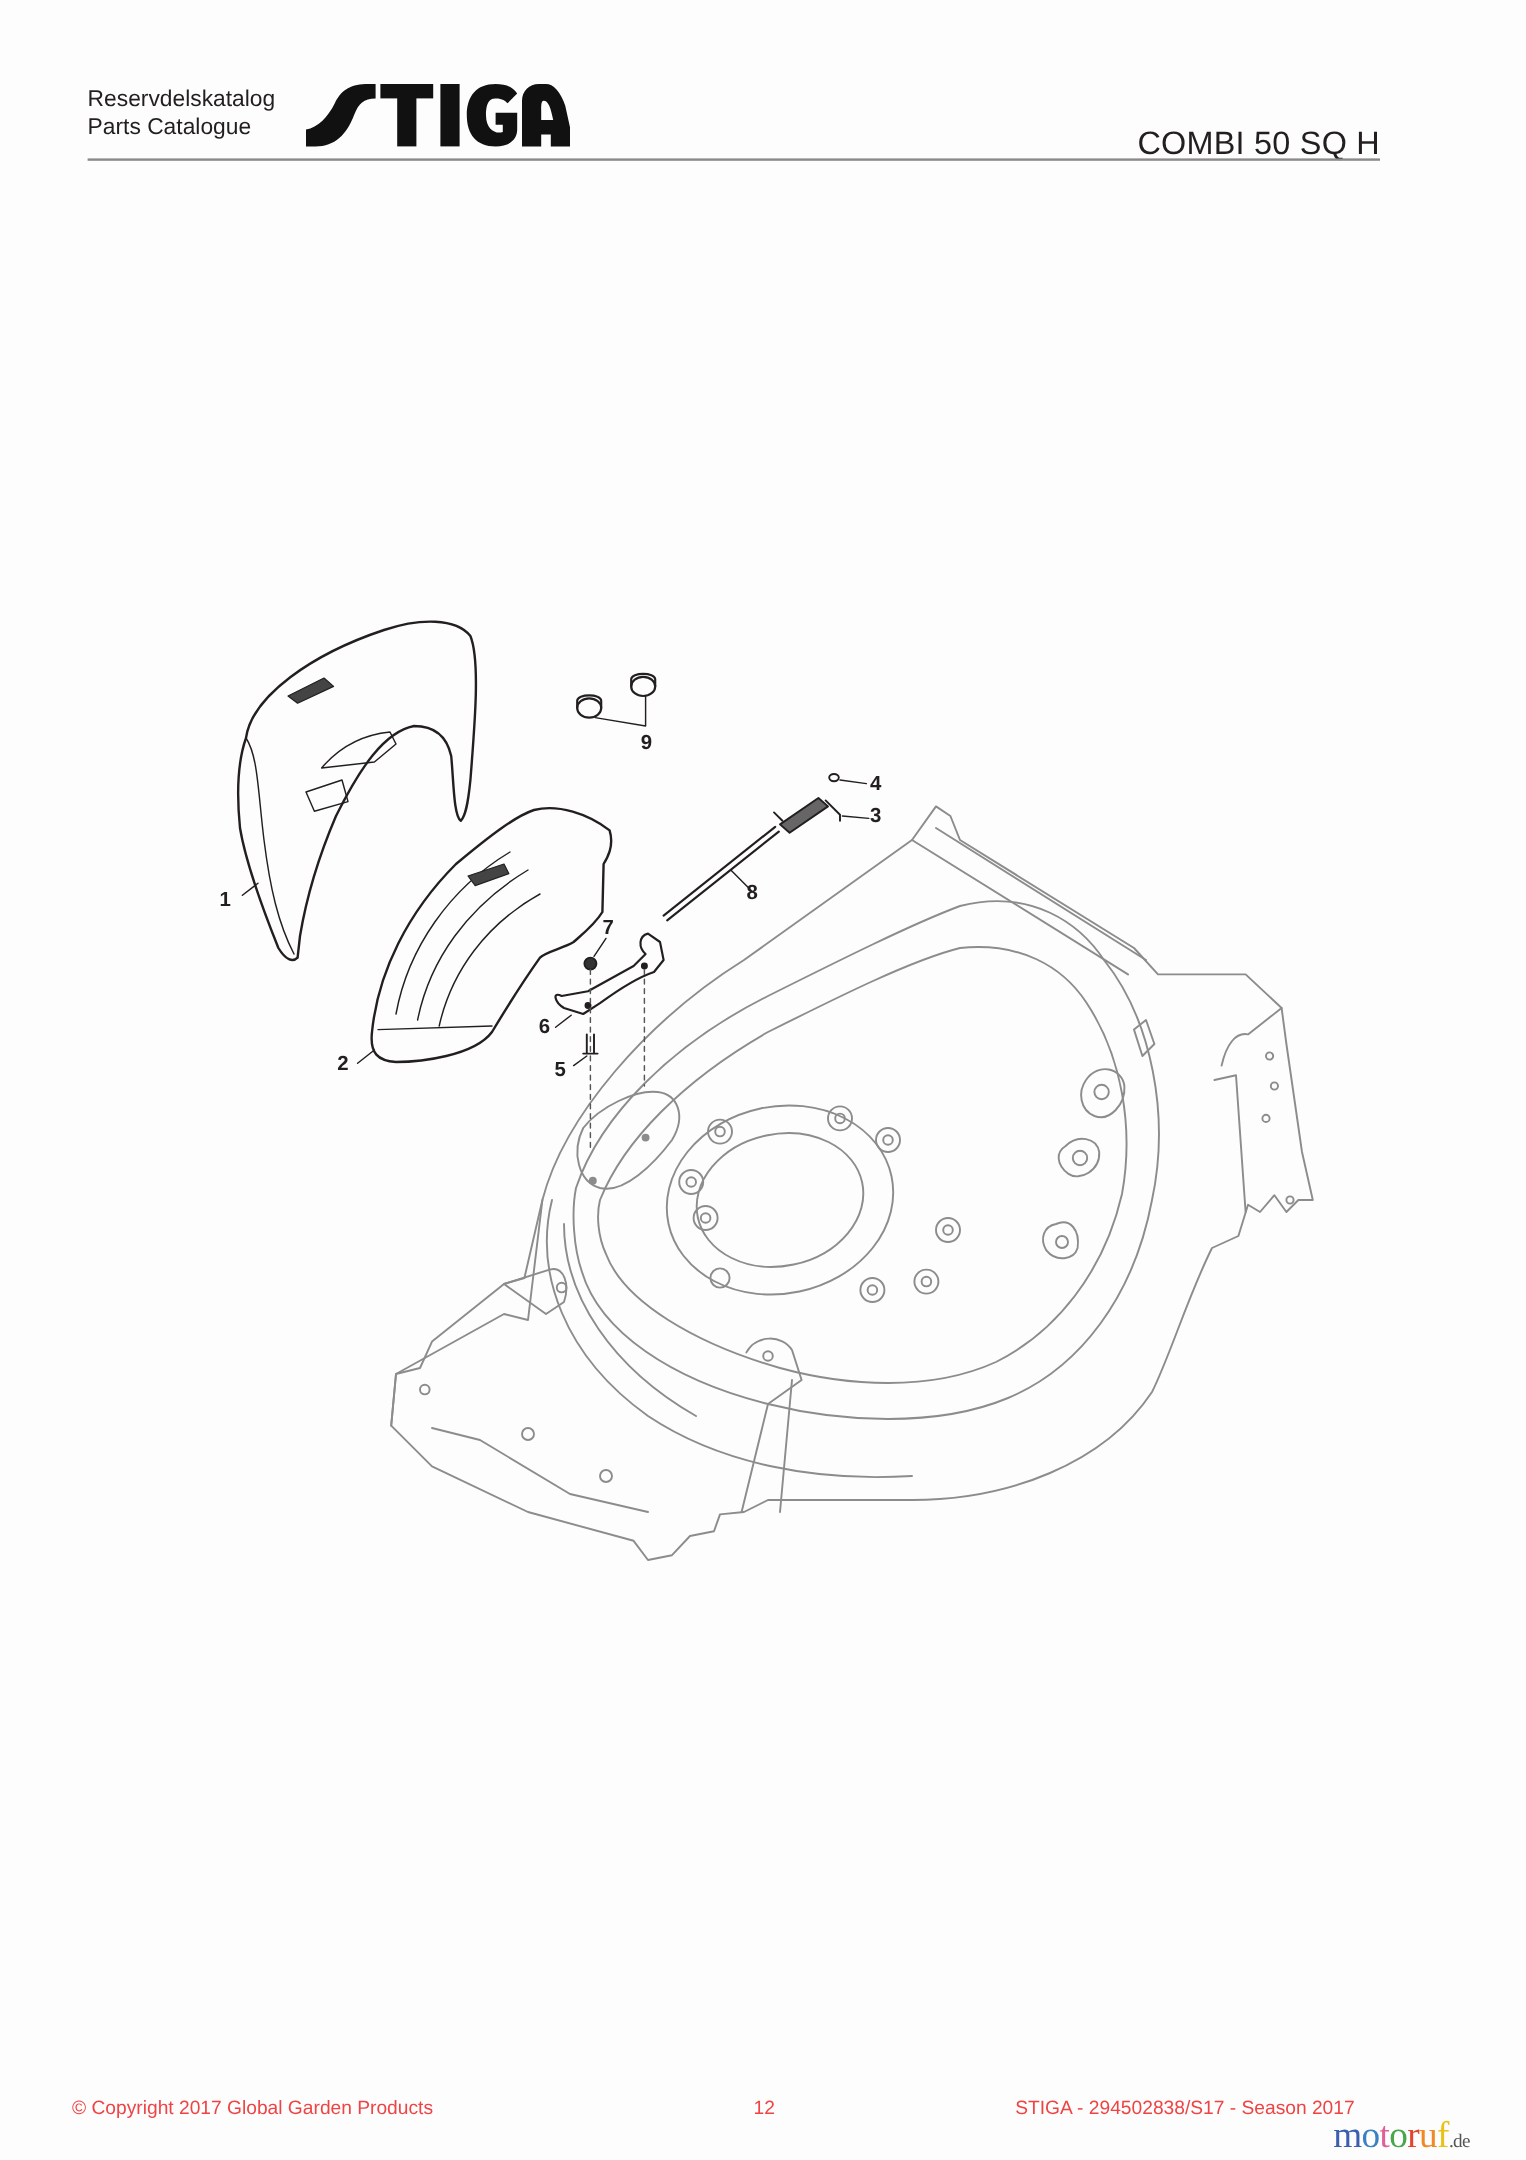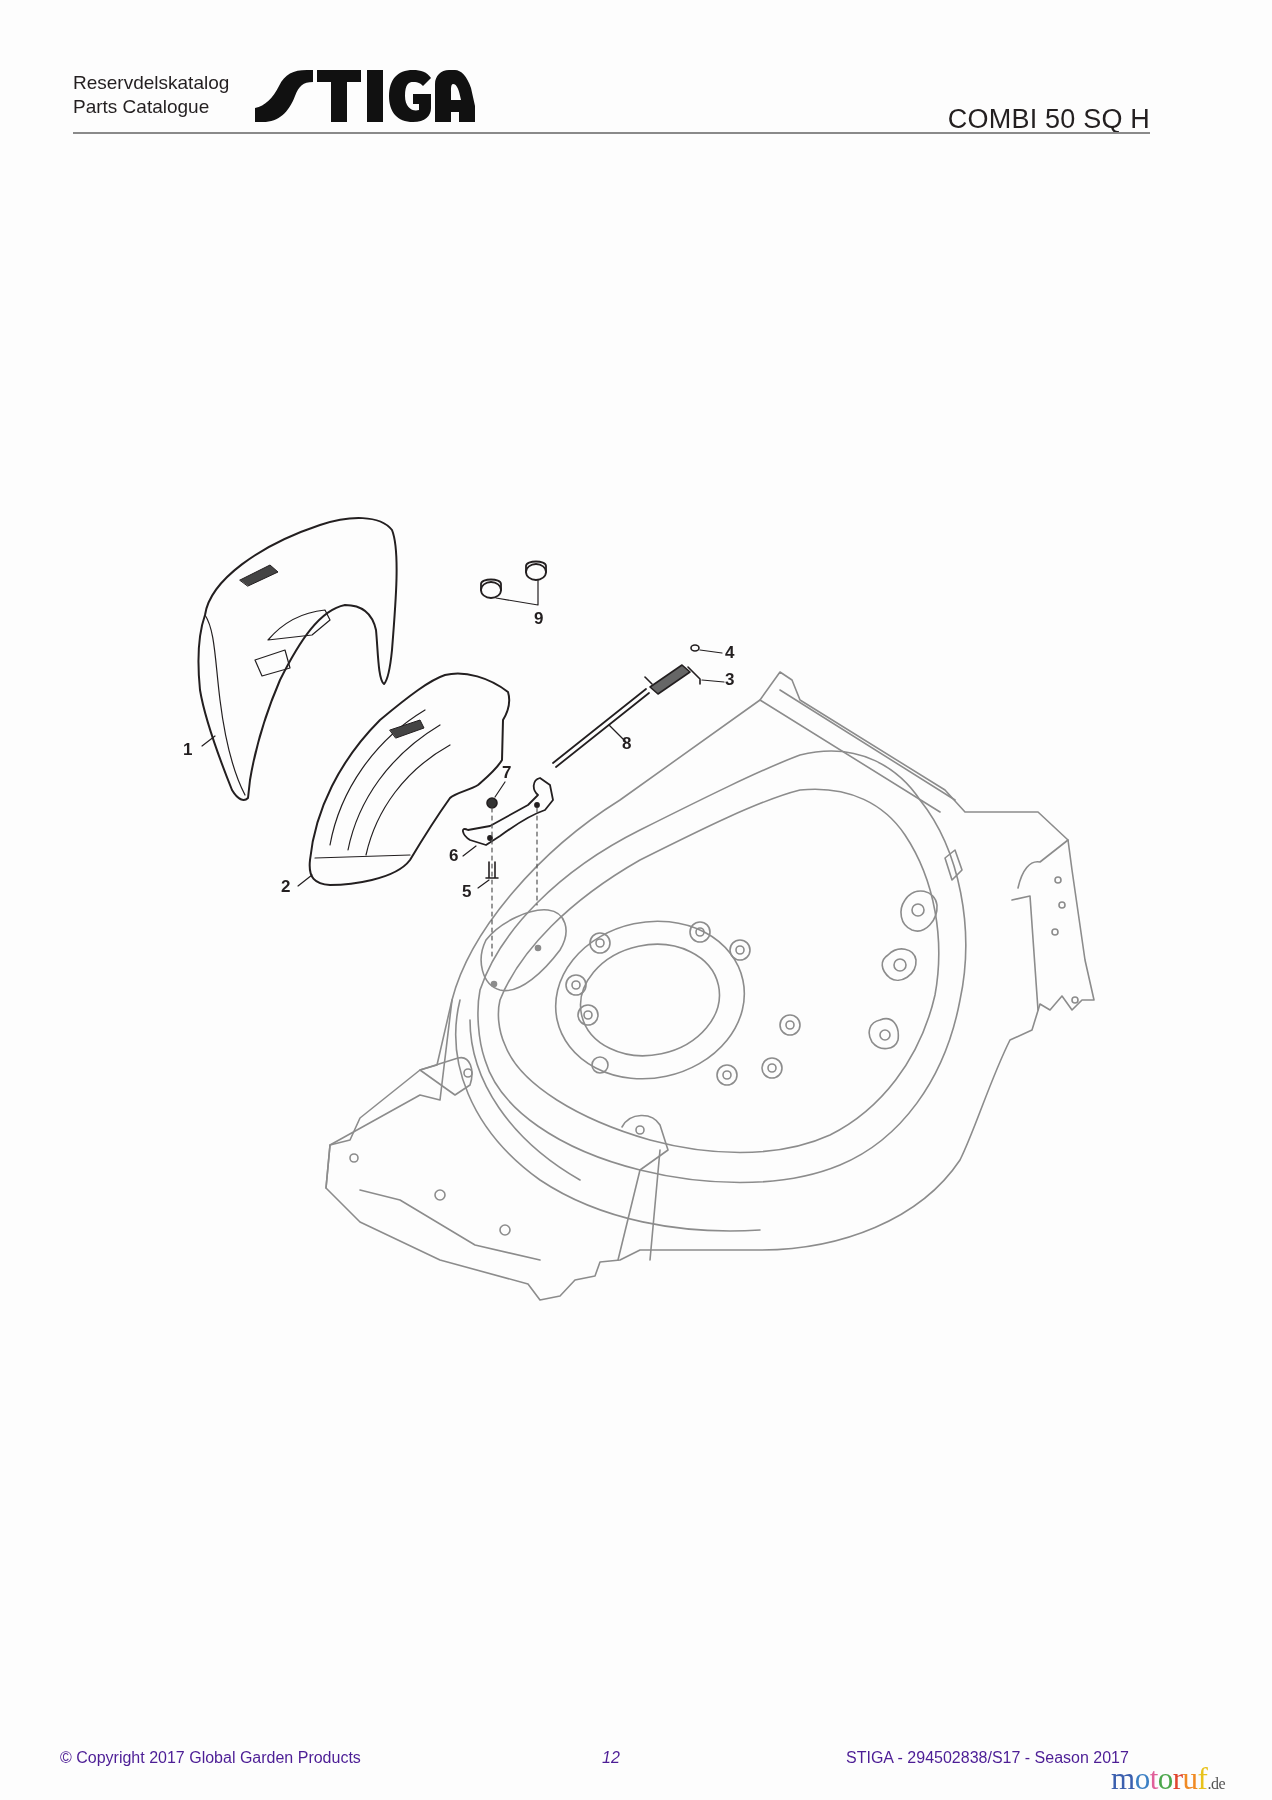--- a/index.html
+++ b/index.html
@@ -5,23 +5,23 @@
   html, body { margin:0; padding:0; background:#fdfdfd; }
   body { width:1272px; height:1800px; position:relative; overflow:hidden; font-family:"Liberation Sans", sans-serif; color:#231f20; }
   .hdr-sub { position:absolute; left:73px; font-size:19px; line-height:22px; color:#231f20; }
   #hdr-sub1 { top:72px;text-align:right; }
   #hdr-sub2 { top:96px; }
   .logo { position:absolute; left:255px; top:68px; width:220px; height:56px; }
   .title { position:absolute; right:122px; top:56px; font-size:27px; font-weight:normal; letter-spacing:0.2px;margin-top:48px; }
   .rule { position:absolute; left:73px; top:132px; width:1077px; height:0; border-top:2px solid #8a8a8a; }
   .diagram { position:absolute; left:0; top:0; width:1272px; height:1800px; }
   .callout { position:absolute; font-size:17px; font-weight:bold; color:#231f20; }
-  .footer { position:absolute; top:1749px; font-size:16px; color:#4c1d95; }
+  .footer { position:absolute; top:1749px; font-size:16px; color:#ef4444; }
   #foot-copy { left:60px; }
-  #foot-page { left:602px;font-style:italic; }
+  #foot-page { left:628px; }
   #foot-ref { left:846px; }
   .wm { position:absolute; left:1111px; top:1762px; font-family:"Liberation Serif", serif; font-size:31px; line-height:34px; letter-spacing:-0.5px;text-decoration:underline; }
   .wm span { display:inline-block; }
   .wm .tld { font-size:16px; color:#555; }
 </style>
 </head>
 <body>
 
 <div id="hdr-sub1" class="hdr-sub">Reservdelskatalog</div>
 <div id="hdr-sub2" class="hdr-sub">Parts Catalogue</div>

